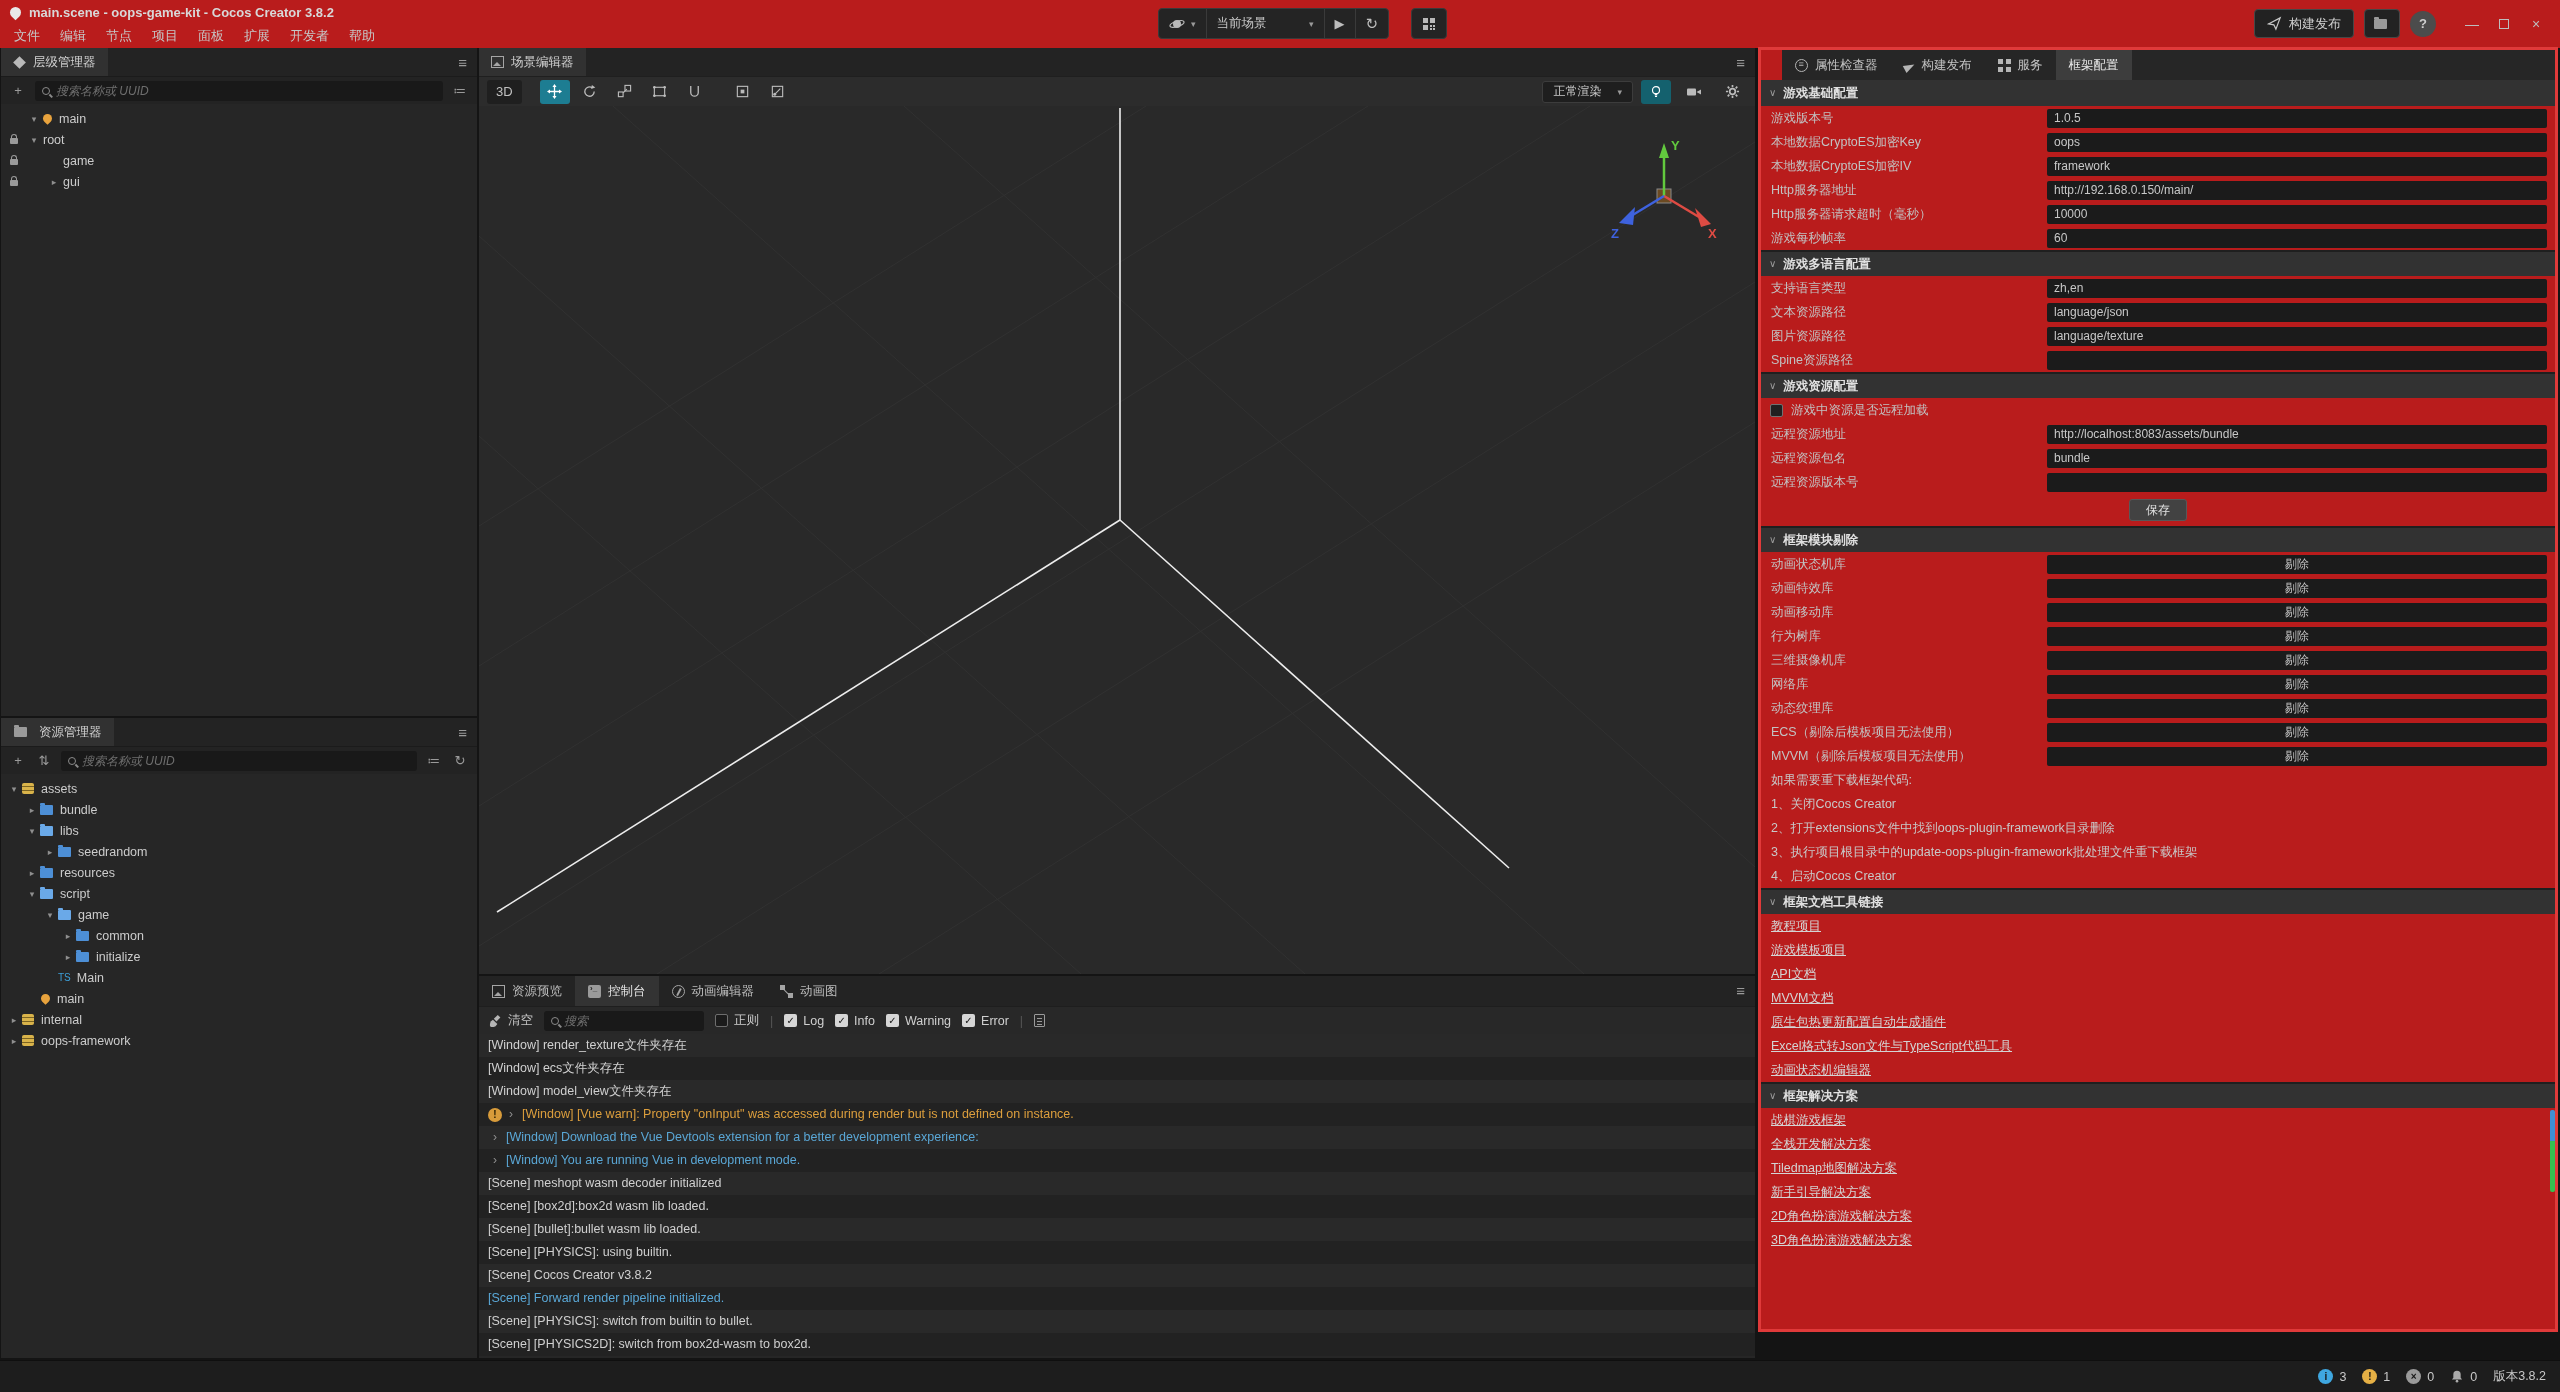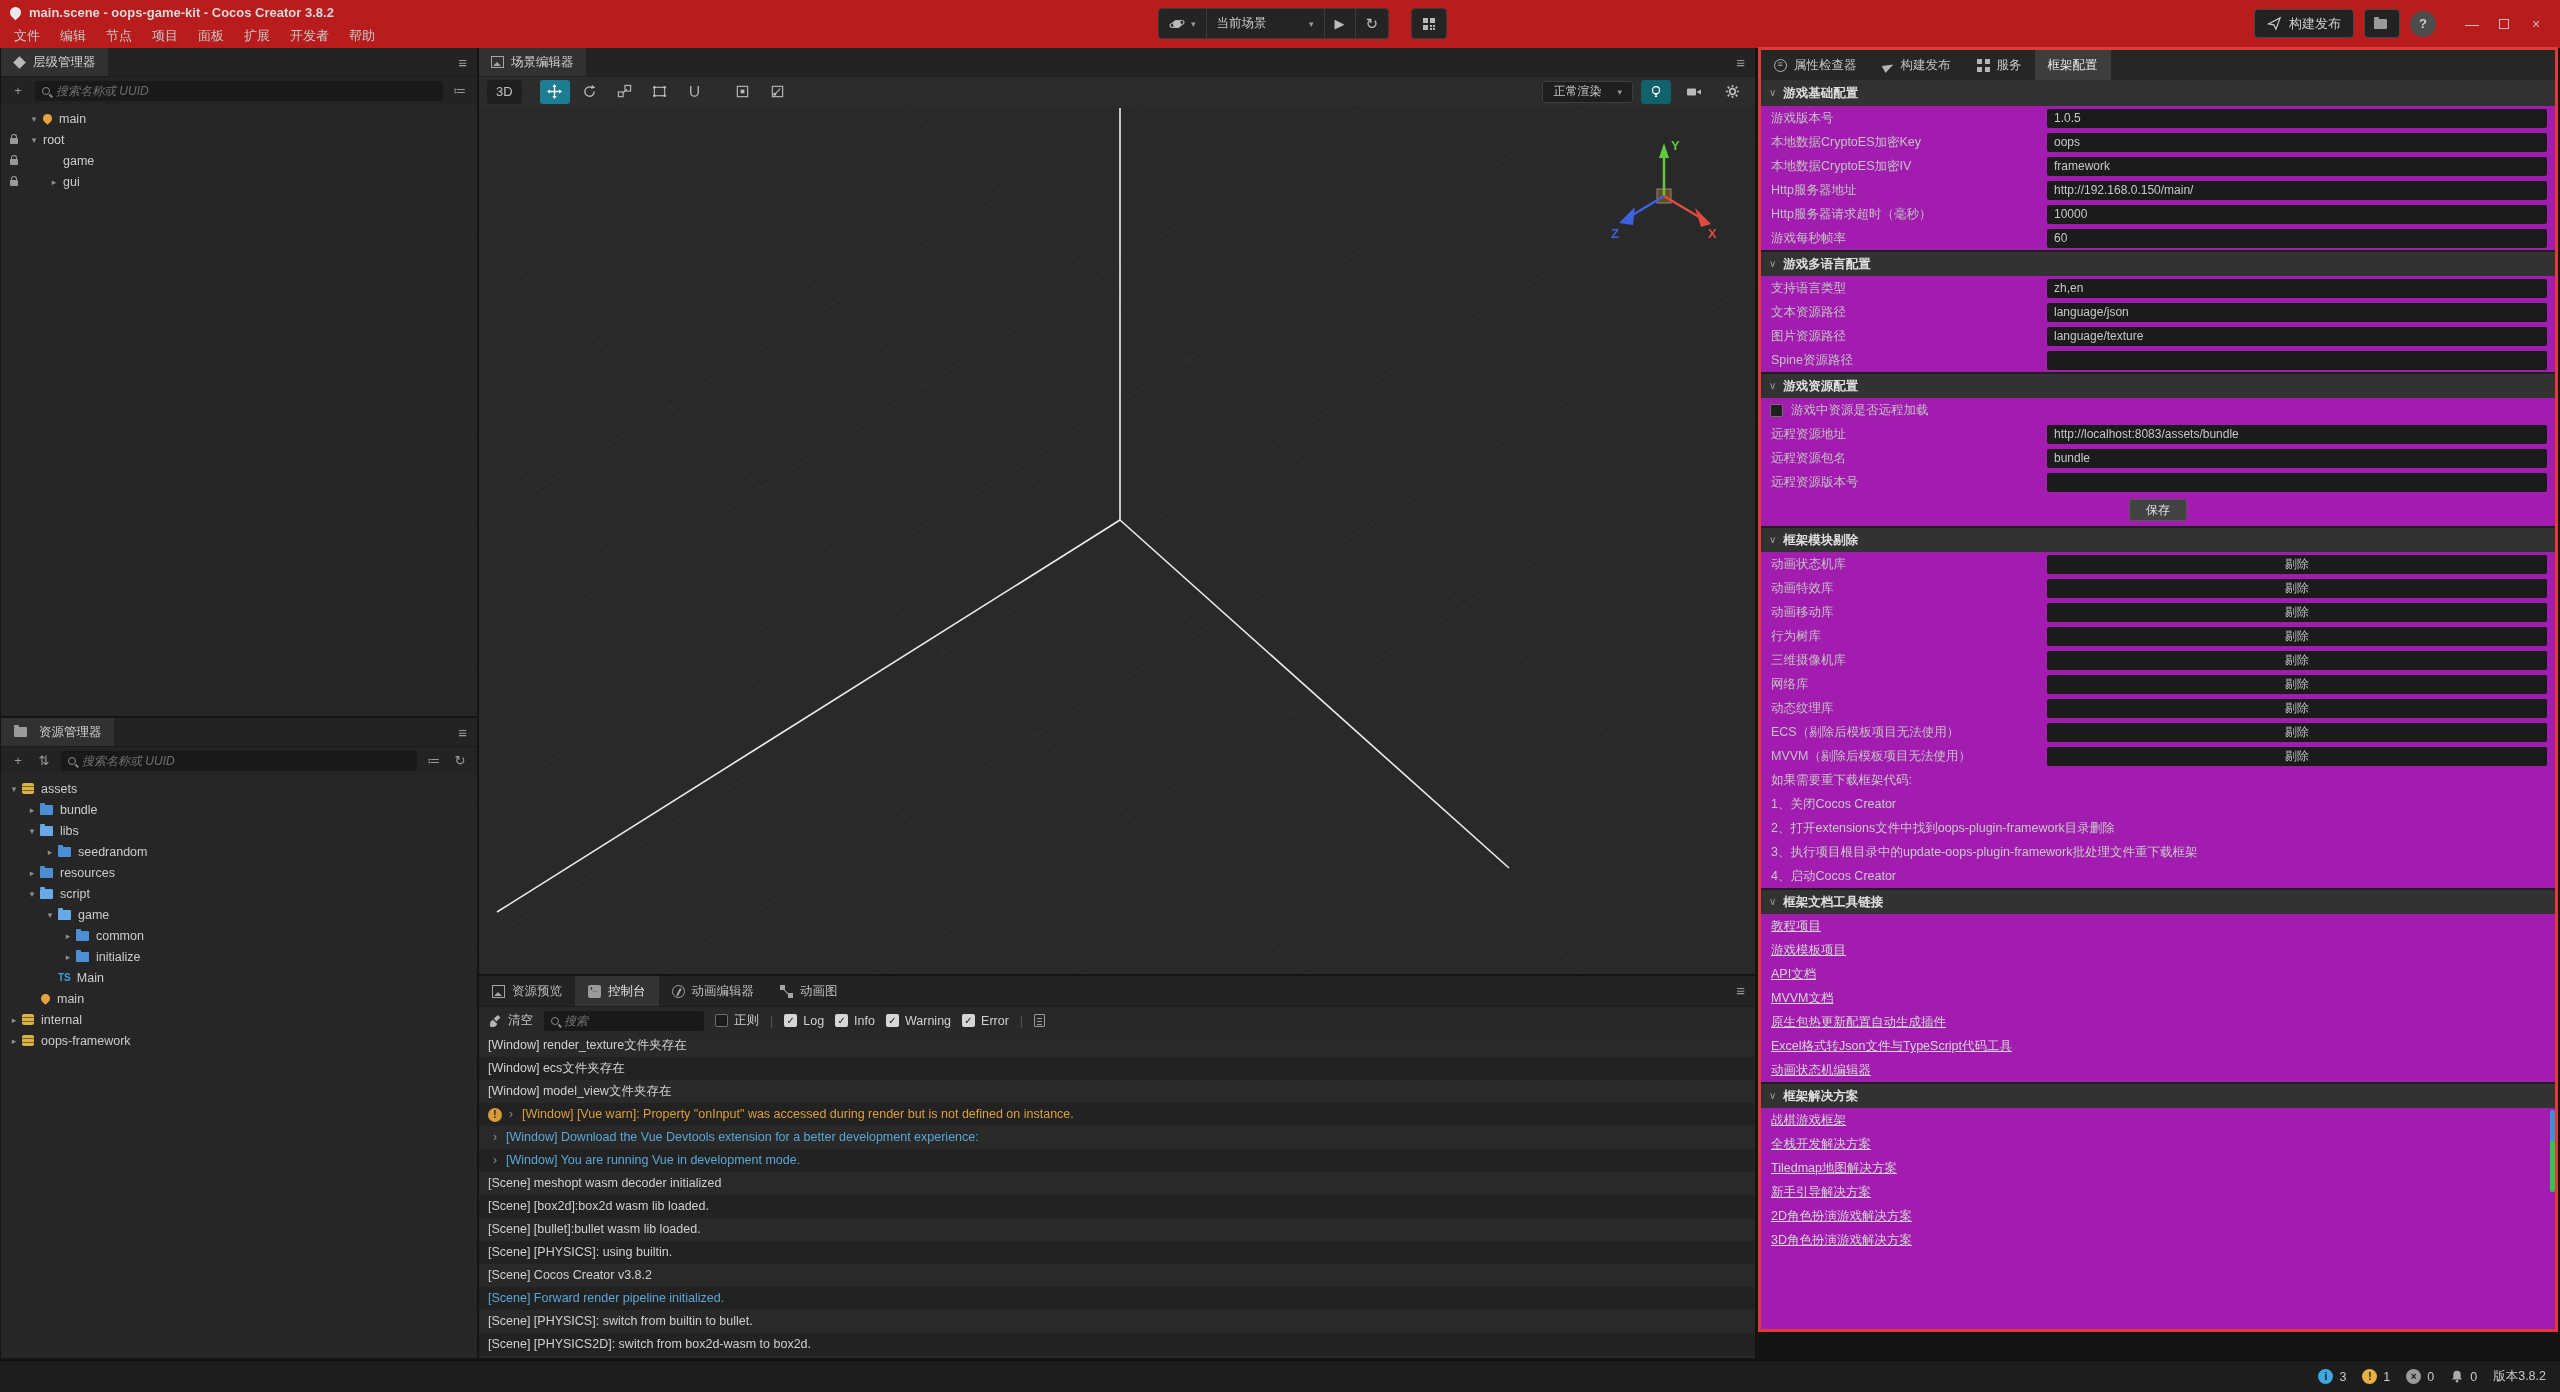--- a/index.html
+++ b/index.html
@@ -50,21 +50,21 @@
   .lock::before{content:"";position:absolute;top:-4px;left:1px;width:4px;height:4px;border:1px solid #9a9a9a;border-bottom:none;border-radius:3px 3px 0 0;}
   .tsp{flex:none;}
   .tw{width:14px;color:#8f8f8f;font-size:9px;text-align:center;flex:none;}
   .tlabel{margin-left:2px;white-space:nowrap;}
   .drop{width:9px;height:9px;background:#e8a33d;border-radius:50% 50% 50% 0;transform:rotate(-45deg);margin:0 5px 0 2px;flex:none;}
   .folder{width:13px;height:10px;background:#4d8fd6;border-radius:1px;position:relative;margin:0 5px 0 1px;flex:none;}
   .folder::before{content:"";position:absolute;top:-2px;left:0;width:5px;height:2px;background:inherit;border-radius:1px 1px 0 0;}
   .folder.open{background:#6aa9e8;}
   .folder.gray{background:#9a9a9a;}
   .dbicon{width:12px;height:11px;border-radius:2px;margin:0 5px 0 1px;flex:none;background:linear-gradient(to bottom,#d9b34a 0 3px,#7a6322 3px 4px,#d9b34a 4px 7px,#7a6322 7px 8px,#d9b34a 8px 11px);}
-  .tsicon{color:#3c9fd8;font-weight:bold;font-size:10px;margin:0 4px 0 1px;flex:none;}
+  .tsicon{color:#3c9fd8;font-weight:normal;font-size:10px;margin:0 4px 0 1px;flex:none;}
   .layersicon{width:9px;height:9px;background:#b9b9b9;transform:rotate(45deg);margin:0 2px;flex:none;}
   .imgicon{width:13px;height:12px;border:1px solid #a5a5a5;position:relative;flex:none;}
   .imgicon::after{content:"";position:absolute;left:1px;bottom:1px;border-left:4px solid transparent;border-right:4px solid transparent;border-bottom:4px solid #a5a5a5;}
 
   
   .stoolbar{height:30px;background:#2c2c2c;display:flex;align-items:center;padding:0 8px;gap:5px;border-top:1px solid #1f1f1f;}
   .tbtn{height:24px;min-width:30px;border-radius:3px;display:flex;align-items:center;justify-content:center;color:#c0c0c0;}
   .tbtn.mode{background:#1f1f1f;padding:0 9px;font-size:13px;}
   .tbtn.active{background:#1d7d92;}
   .tsep{width:8px;}
@@ -100,21 +100,21 @@
   .logs{position:absolute;top:58px;left:0;right:0;bottom:0;overflow:hidden;}
   .lrow{height:23px;line-height:23px;padding-left:9px;display:flex;align-items:center;font-size:12.5px;color:#d0d0d0;white-space:nowrap;}
   .lrow.z0{background:#292929;}
   .lrow.z1{background:#222222;}
   .lrow.warn{color:#dd9f3d;}
   .lrow.info{color:#5aa7d6;}
   .lchev{color:#8f8f8f;margin:0 9px 0 5px;font-size:12px;flex:none;}
   .warnico{width:14px;height:14px;border-radius:50%;background:#d89b3a;color:#241a00;font-weight:bold;font-size:10px;display:inline-flex;align-items:center;justify-content:center;margin-right:2px;flex:none;}
 
   
-  .inspector{position:absolute;left:1758px;top:47px;width:800px;height:1285px;background:#a21caf;border:3px solid #e03a3a;overflow:hidden;}
+  .inspector{position:absolute;left:1758px;top:47px;width:800px;height:1285px;background:#b91c1c;border:3px solid #e03a3a;overflow:hidden;padding-left:21px;}
   .itabs{height:30px;background:#262626;display:flex;align-items:stretch;}
   .itab{display:flex;align-items:center;gap:7px;padding:0 13px;color:#c3c3c3;font-size:12.5px;}
   .itab.active{background:#3d3d3d;color:#ebebeb;}
   .ti{width:13px;height:13px;display:inline-block;position:relative;flex:none;}
   .ti-inspector{border:1px solid #b5b5b5;border-radius:50%;}
   .ti-inspector::after{content:"≡";position:absolute;left:2.5px;top:-1px;font-size:9px;color:#b5b5b5;}
   .ti-plane{width:0;height:0;border-left:11px solid #b5b5b5;border-top:4px solid transparent;border-bottom:4px solid transparent;transform:rotate(-28deg);margin-top:3px;}
   .ti-service{background:linear-gradient(#b5b5b5,#b5b5b5),linear-gradient(#b5b5b5,#b5b5b5),linear-gradient(#b5b5b5,#b5b5b5),linear-gradient(#b5b5b5,#b5b5b5);background-size:5px 5px;background-position:0 0,8px 0,0 8px,8px 8px;background-repeat:no-repeat;}
   .icontent{position:absolute;top:30px;left:0;right:0;bottom:0;overflow:hidden;}
   .isec-head{height:26px;line-height:24px;background:#323232;color:#e0e0e0;font-weight:bold;font-size:12.5px;padding-left:8px;border-top:2px solid #1f1f1f;display:flex;gap:7px;align-items:center;}

